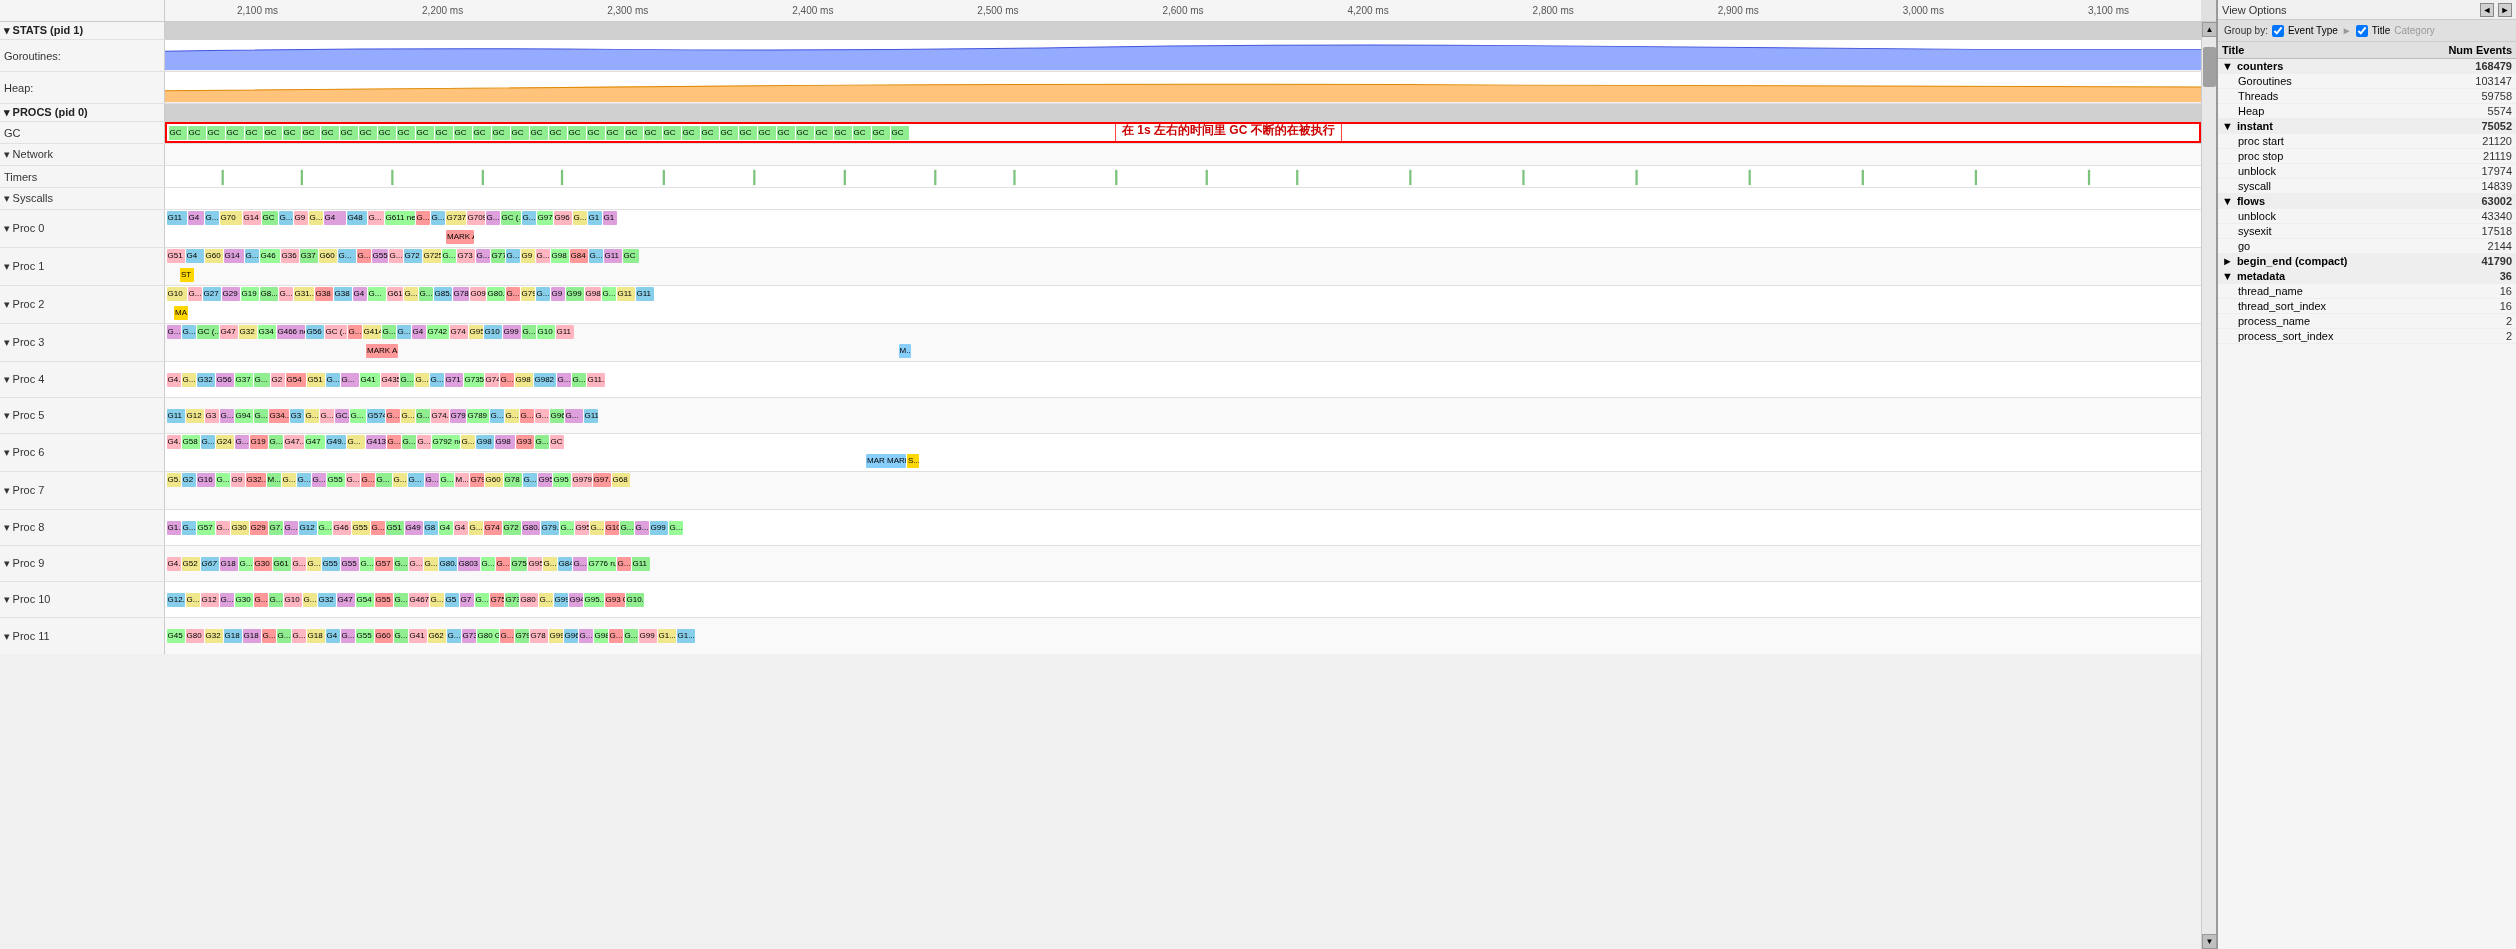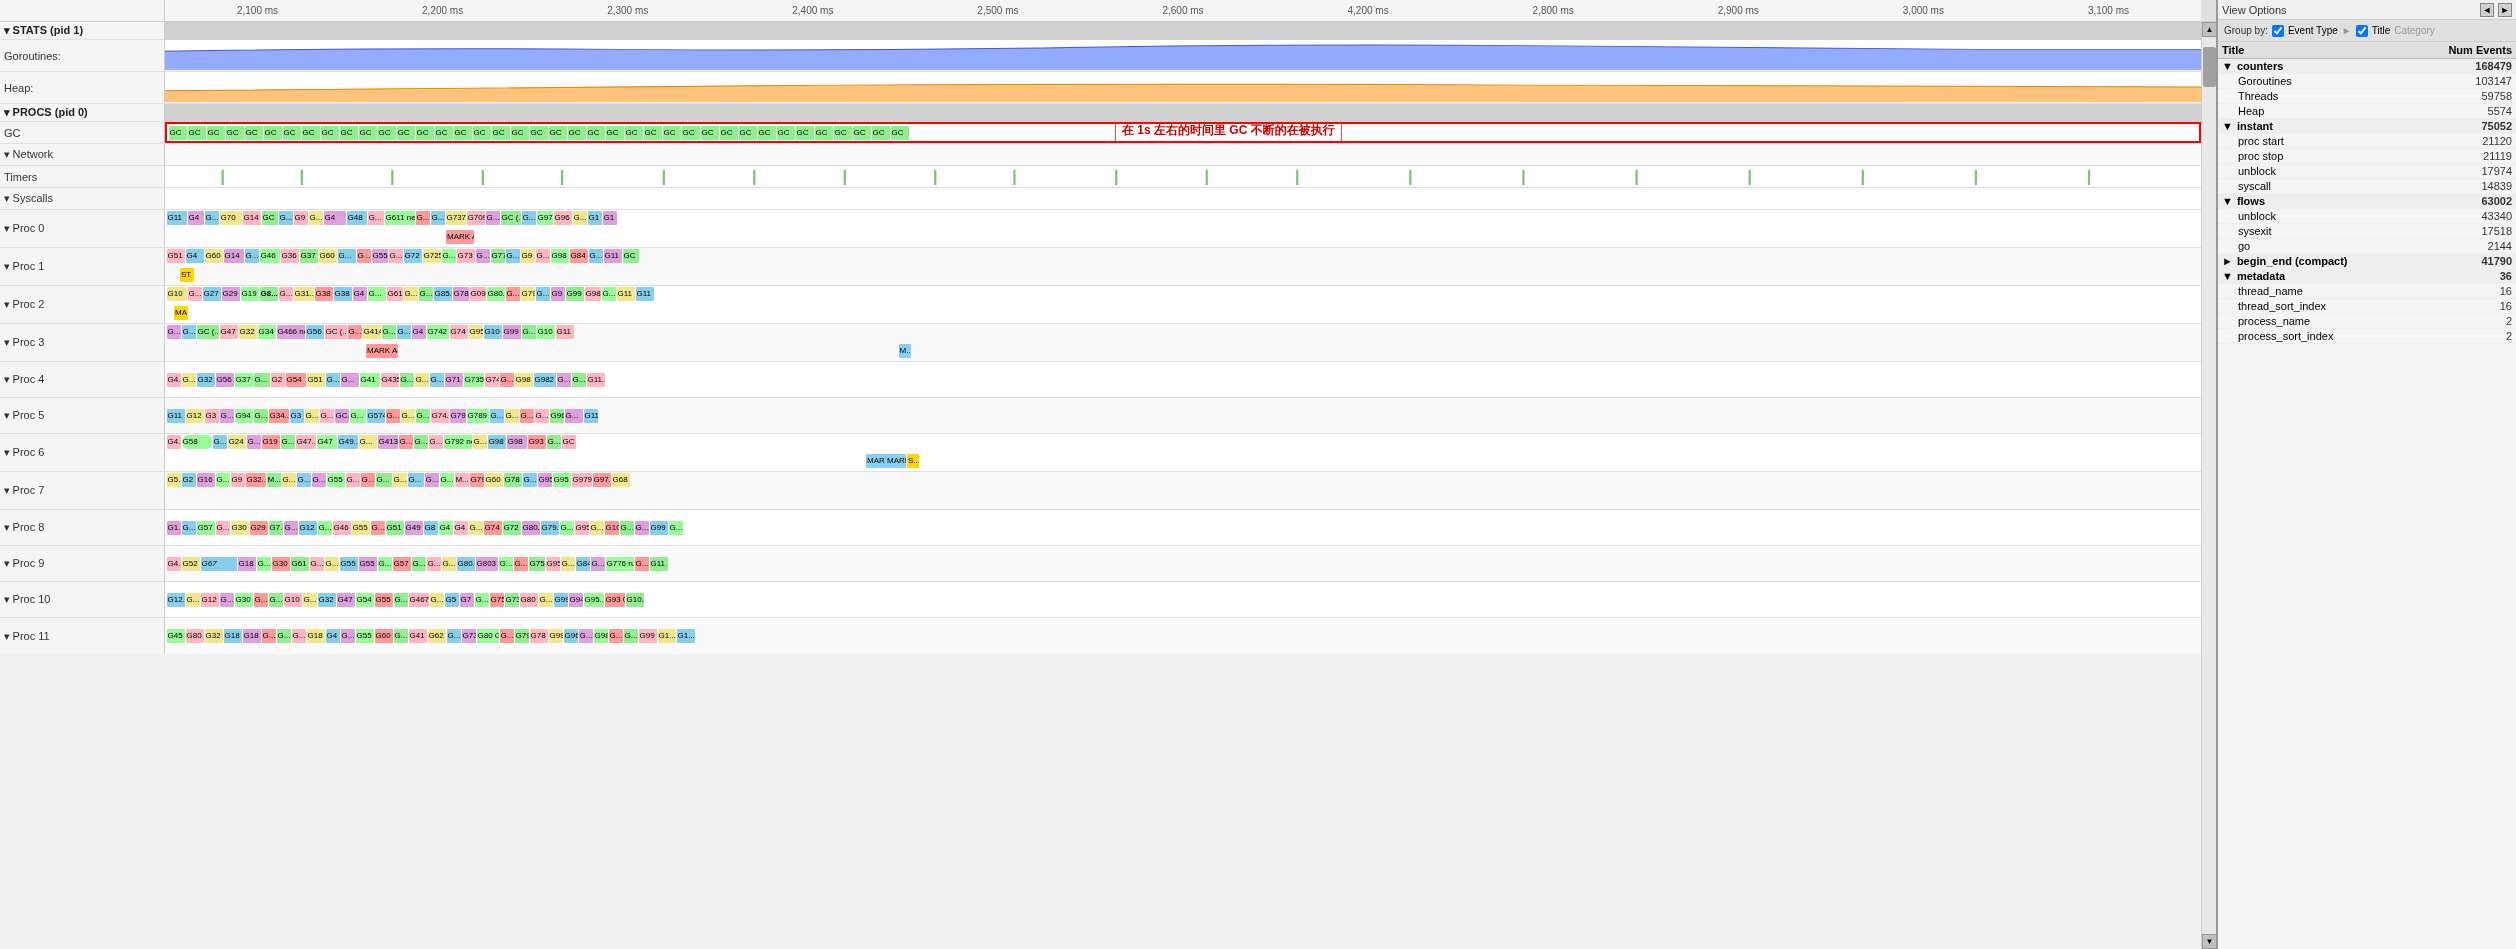--- a/index.html
+++ b/index.html
@@ -317,21 +317,21 @@
         <div class="row-label">
           <span>▾ Proc 2</span>
         </div>
         <div class="row-content" style="flex:1; background:#fff; overflow:hidden;">
           <div style="display:flex; align-items:flex-start; height:100%; padding:1px; overflow:hidden; flex-wrap:wrap;">
             <span class="block c5" style="width:20px;">G10</span>
             <span class="block c3" style="width:14px;">G...</span>
             <span class="block c2" style="width:18px;">G27</span>
             <span class="block c4" style="width:18px;">G29</span>
             <span class="block c6" style="width:18px;">G19</span>
-            <span class="block c1" style="width:18px;font-weight:bold;">G8...</span>
+            <span class="block c1" style="width:18px;">G8...</span>
             <span class="block c3" style="width:14px;">G...</span>
             <span class="block c5" style="width:20px;">G31...</span>
             <span class="block c7" style="width:18px;">G38</span>
             <span class="block c2" style="width:18px;">G38</span>
             <span class="block c4" style="width:14px;">G4</span>
             <span class="block c6" style="width:18px;">G...</span>
             <span class="block c3" style="width:16px;">G615...</span>
             <span class="block c5" style="width:14px;">G...</span>
             <span class="block c1" style="width:14px;">G...</span>
             <span class="block c2" style="width:18px;">G85...</span>
@@ -459,21 +459,21 @@
         </div>
       </div>
 
       <div class="trace-row" style="height:38px;">
         <div class="row-label">
           <span>▾ Proc 6</span>
         </div>
         <div class="row-content" style="flex:1; background:#fff; overflow:hidden;">
           <div style="display:flex; align-items:flex-start; height:100%; padding:1px; overflow:hidden; flex-wrap:wrap;">
             <span class="block c3" style="width:14px;">G4...</span>
-            <span class="block c6" style="width:30px;border-radius:6px;">G58</span>
+            <span class="block c6" style="width:18px;">G58</span>
             <span class="block c2" style="width:14px;">G...</span>
             <span class="block c5" style="width:18px;">G24</span>
             <span class="block c4" style="width:14px;">G...</span>
             <span class="block c7" style="width:18px;">G19</span>
             <span class="block c1" style="width:14px;">G...</span>
             <span class="block c3" style="width:20px;">G47...</span>
             <span class="block c6" style="width:20px;">G47</span>
             <span class="block c2" style="width:20px;">G49...</span>
             <span class="block c5" style="width:18px;">G...</span>
             <span class="block c4" style="width:20px;">G413...</span>
@@ -574,21 +574,21 @@
       </div>
 
       <div class="trace-row" style="height:36px;">
         <div class="row-label">
           <span>▾ Proc 9</span>
         </div>
         <div class="row-content" style="flex:1; background:#f9f9f9; overflow:hidden;">
           <div style="display:flex; align-items:center; height:100%; padding:1px; overflow:hidden;">
             <span class="block c3" style="width:14px;">G4...</span>
             <span class="block c5" style="width:18px;">G52</span>
-            <span class="block c2" style="width:36px;font-style:italic;">G67</span>
+            <span class="block c2" style="width:18px;font-style:italic;">G67</span>
             <span class="block c4" style="width:18px;">G18</span>
             <span class="block c6" style="width:14px;">G...</span>
             <span class="block c7" style="width:18px;">G30</span>
             <span class="block c1" style="width:18px;">G61</span>
             <span class="block c3" style="width:14px;">G...</span>
             <span class="block c5" style="width:14px;">G...</span>
             <span class="block c2" style="width:18px;">G55</span>
             <span class="block c4" style="width:18px;">G55</span>
             <span class="block c6" style="width:14px;">G...</span>
             <span class="block c7" style="width:18px;">G57</span>

